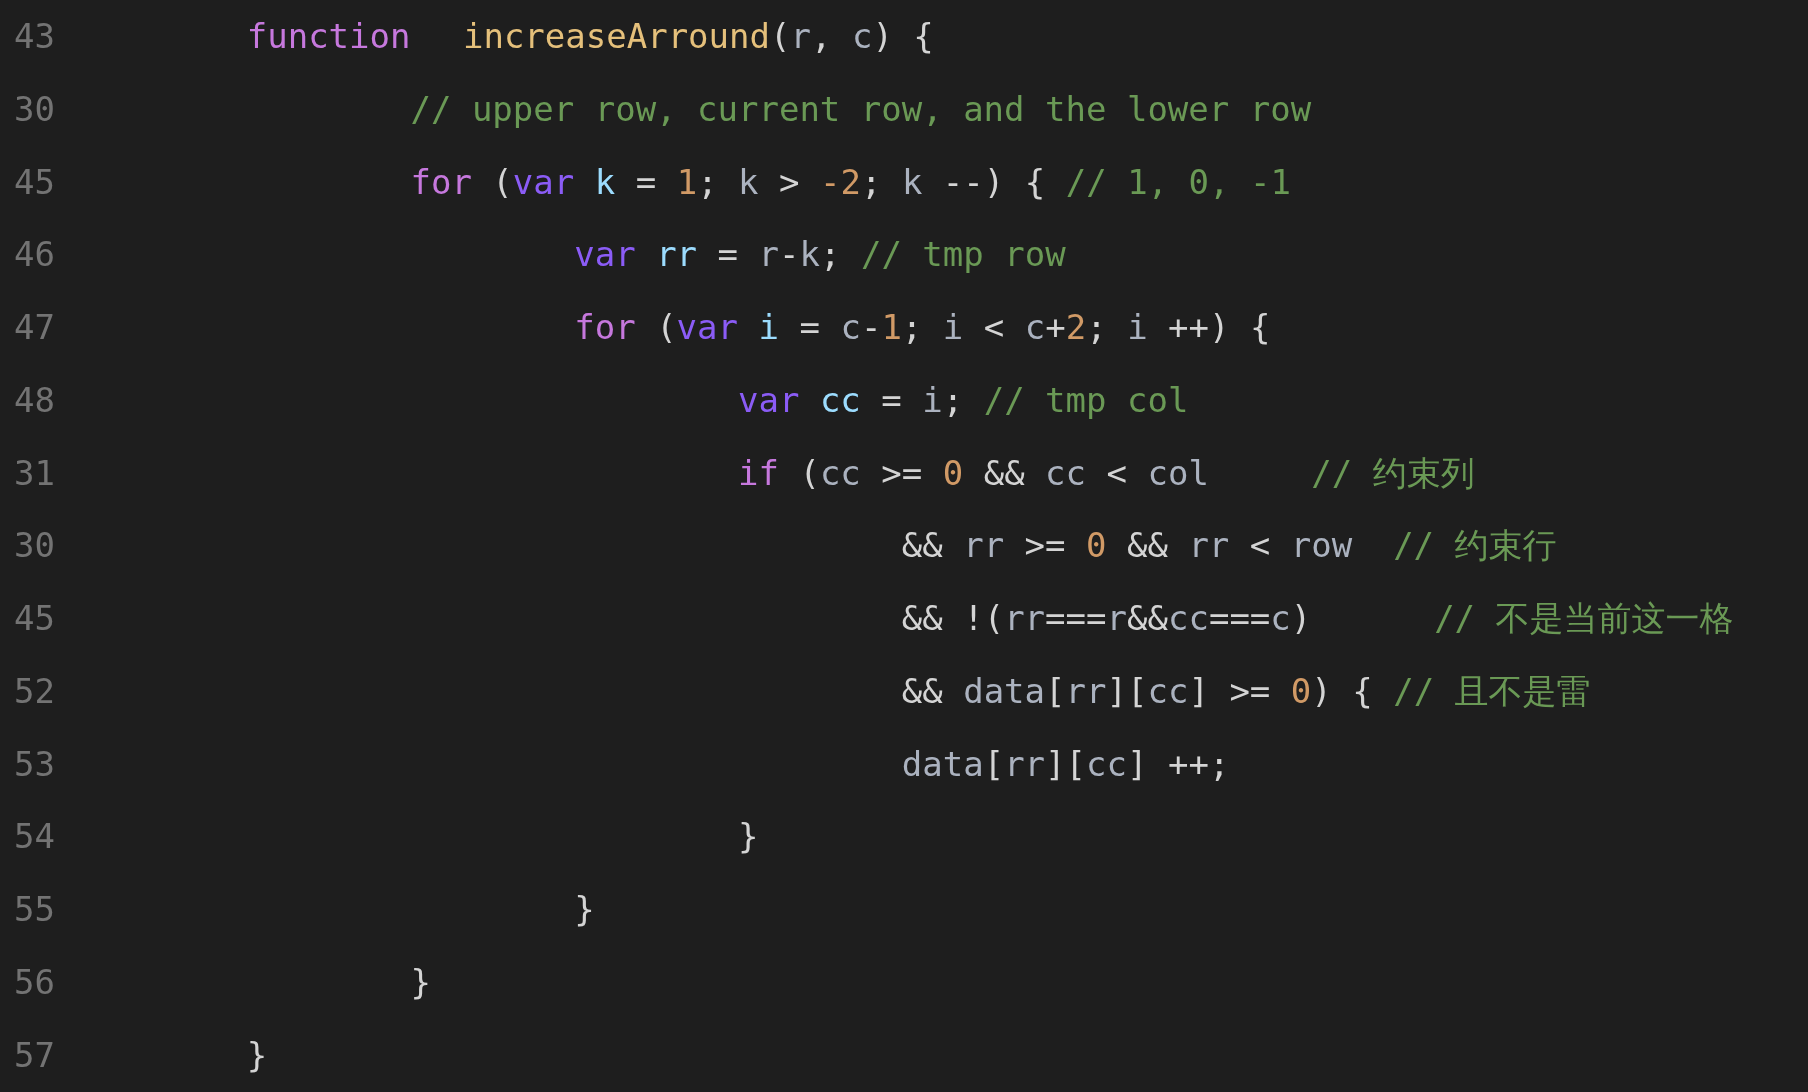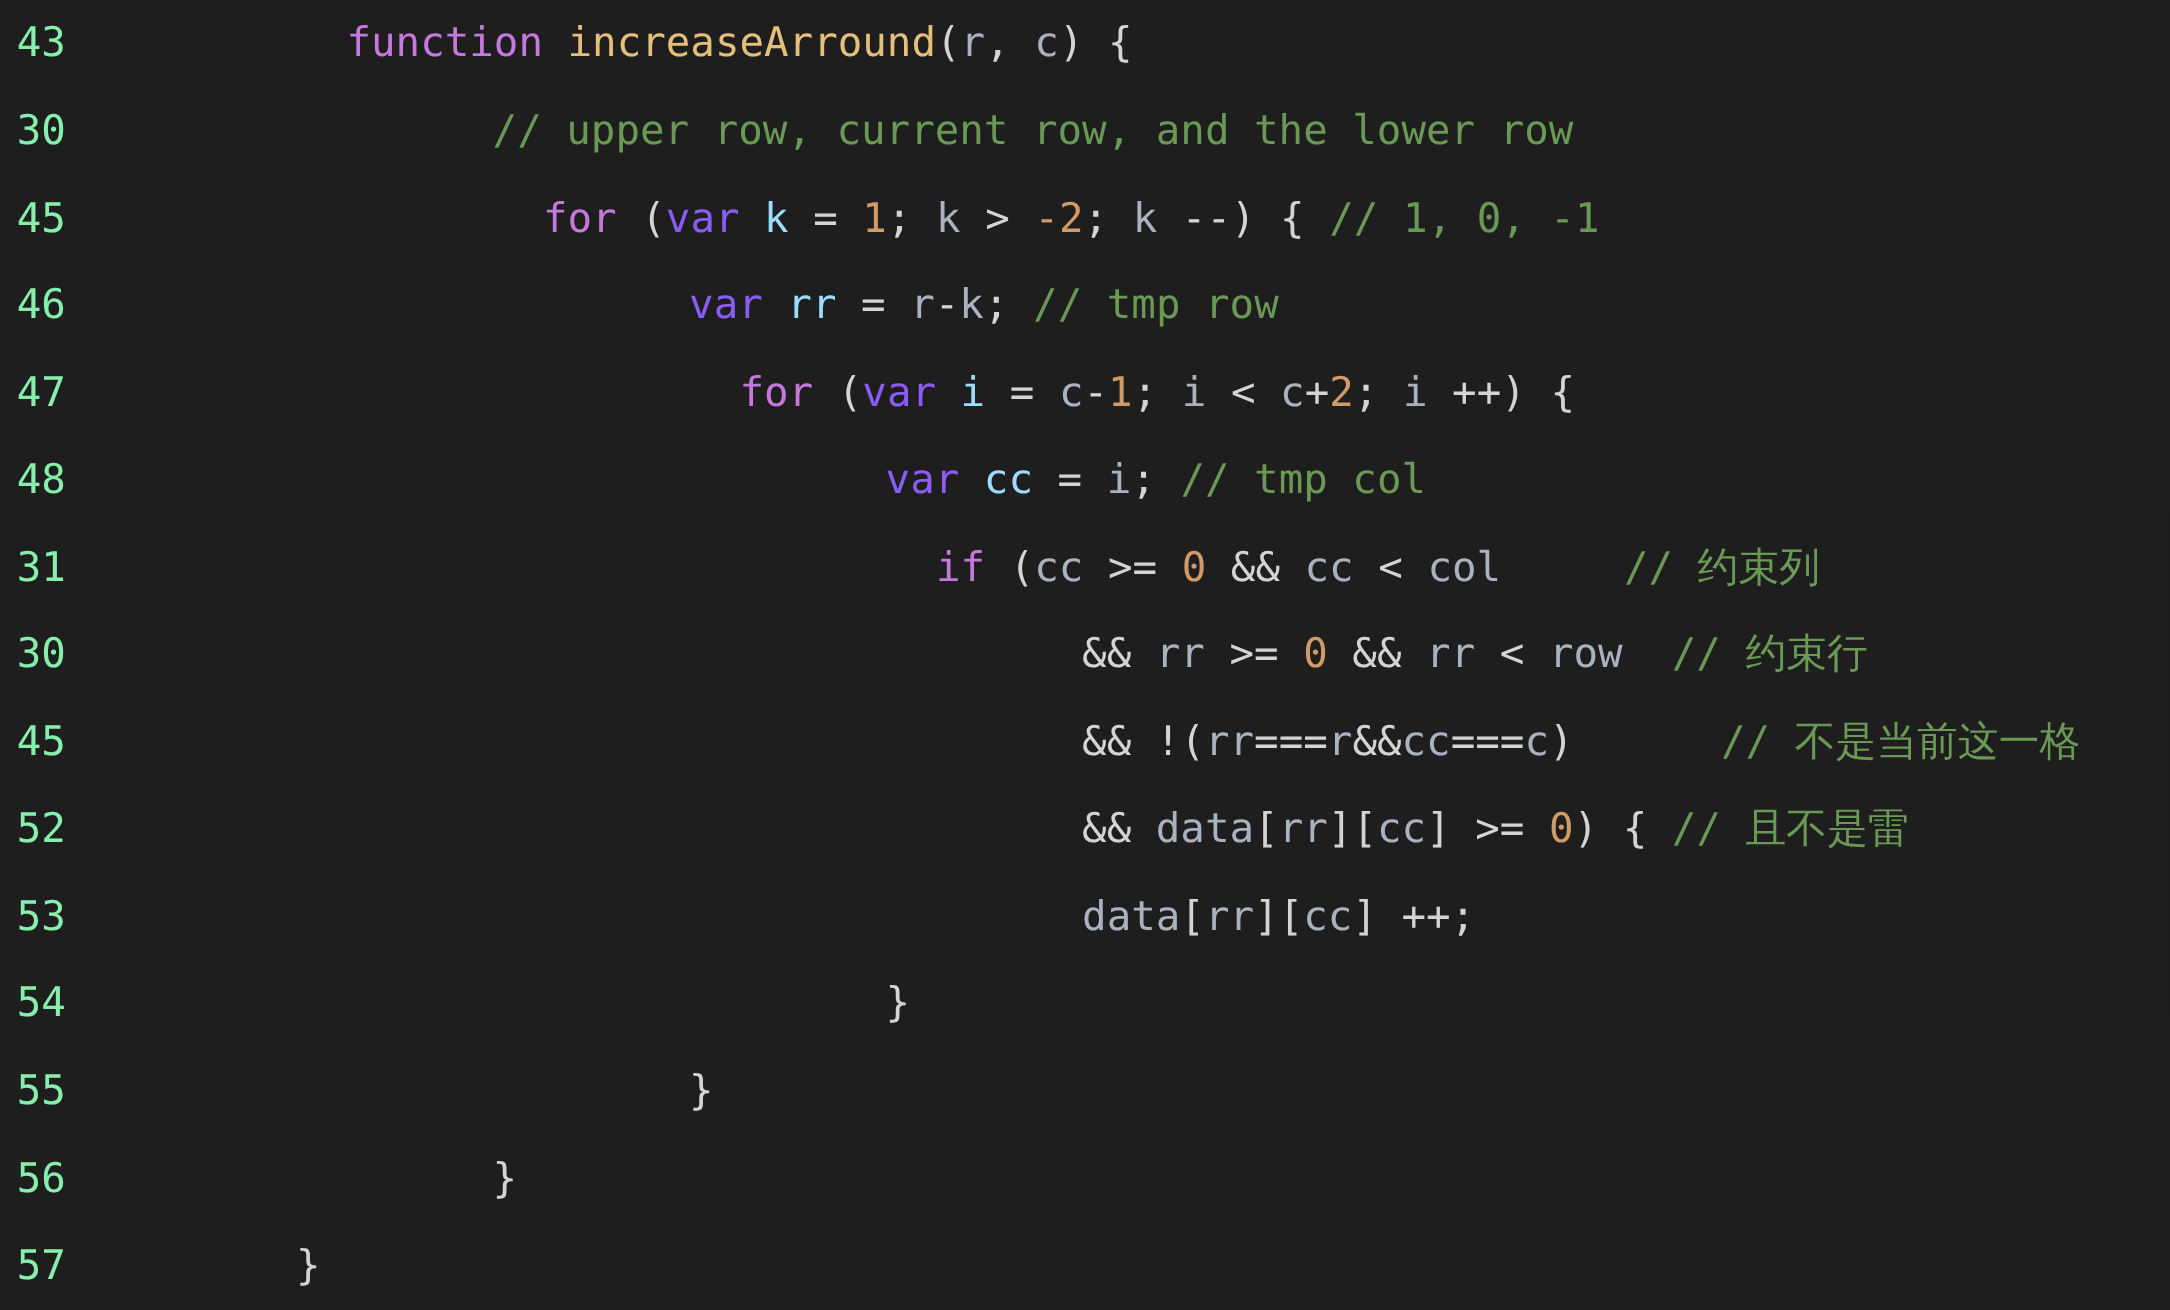--- a/index.html
+++ b/index.html
@@ -12,31 +12,31 @@
   }
   .editor {
     display: flex;
     font-family: "SF Mono", "Menlo", "Consolas", monospace;
     font-size: 34px;
     line-height: 2.14;
     white-space: pre;
     padding-top: 0px;
   }
   .gutter {
-    color: #86efac;
+    color: #737373;
     text-align: left;
     padding: 0 28px 0 14px;
     user-select: none;
   }
   .code {
     color: #d4d4d4;
   }
-  .tok-keyword   { color: #c678dd; margin-left: 42px; } 
+  .tok-keyword   { color: #c678dd; } 
   .tok-storage   { color: #8b5cf6; }
-  .tok-funcname  { color: #e5c07b; }
+  .tok-funcname  { color: #e5c07b; margin-left: 32px; }
   .tok-ident     { color: #abb2bf; }
   .tok-varname   { color: #9cdcfe; }
   .tok-number    { color: #d19a66; }
   .tok-op        { color: #d4d4d4; }
   .tok-brace     { color: #d4d4d4; }
   .tok-comment   { color: #6a9955; }
   .tok-plain     { color: #d4d4d4; }
 </style>
 </head>
 <body>

